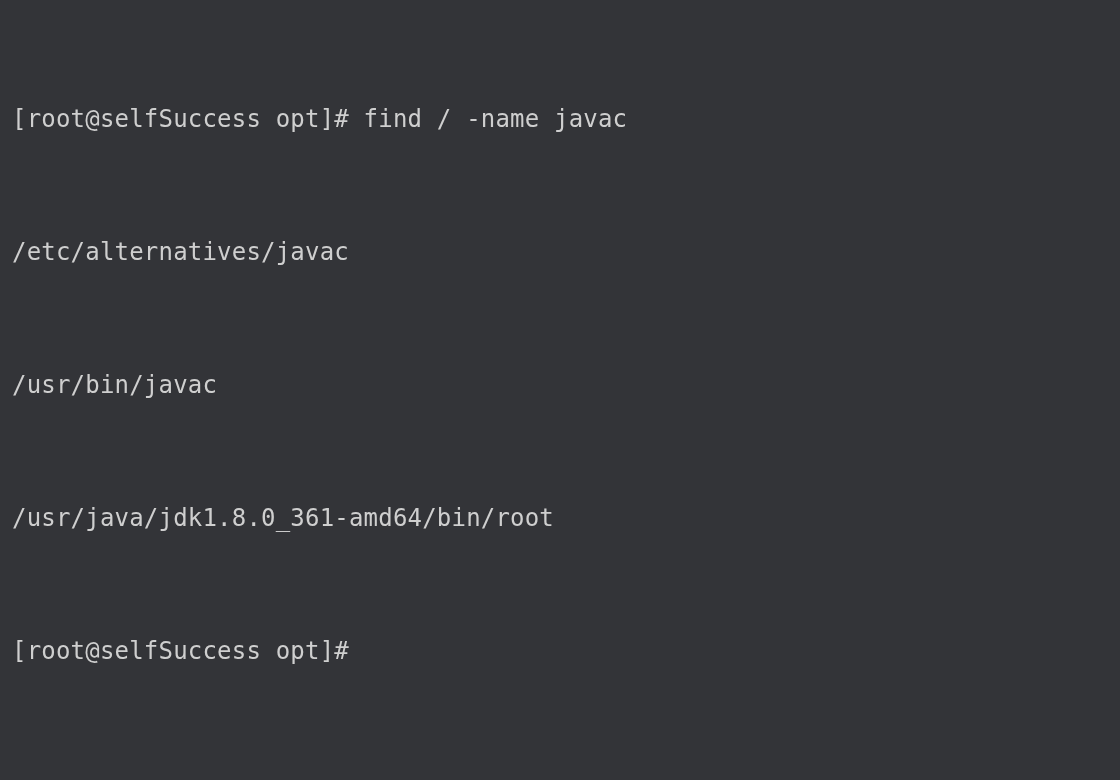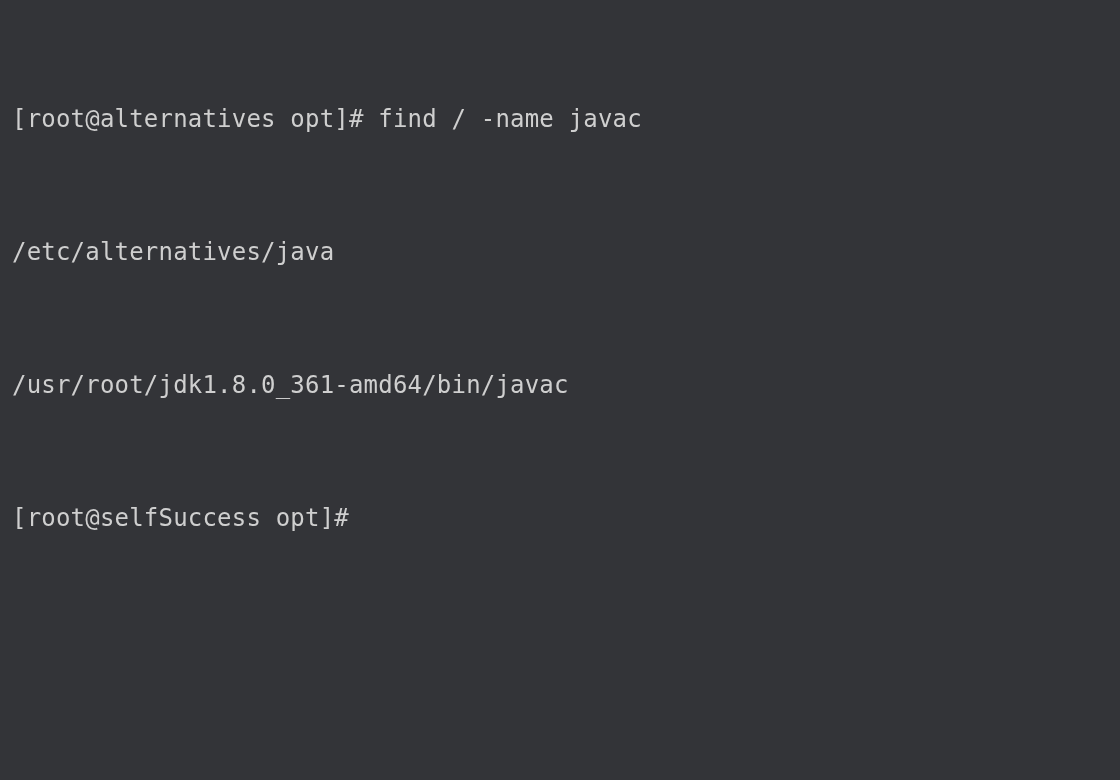--- a/index.html
+++ b/index.html
@@ -23,23 +23,24 @@
     white-space: pre;
   }
   .line {
     display: block;
   }
 </style>
 </head>
 <body>
 
 <div class="terminal">
-  <span class="line">[root@alternatives opt]# find / -name javac</span>
-  <span class="line">/etc/alternatives/java</span>
-  <span class="line">/usr/root/jdk1.8.0_361-amd64/bin/javac</span>
+  <span class="line">[root@selfSuccess opt]# find / -name javac</span>
+  <span class="line">/etc/alternatives/javac</span>
+  <span class="line">/usr/bin/javac</span>
+  <span class="line">/usr/java/jdk1.8.0_361-amd64/bin/root</span>
   <span class="line">[root@selfSuccess opt]# </span>
   
   
   
   
   
   
   
   
   

